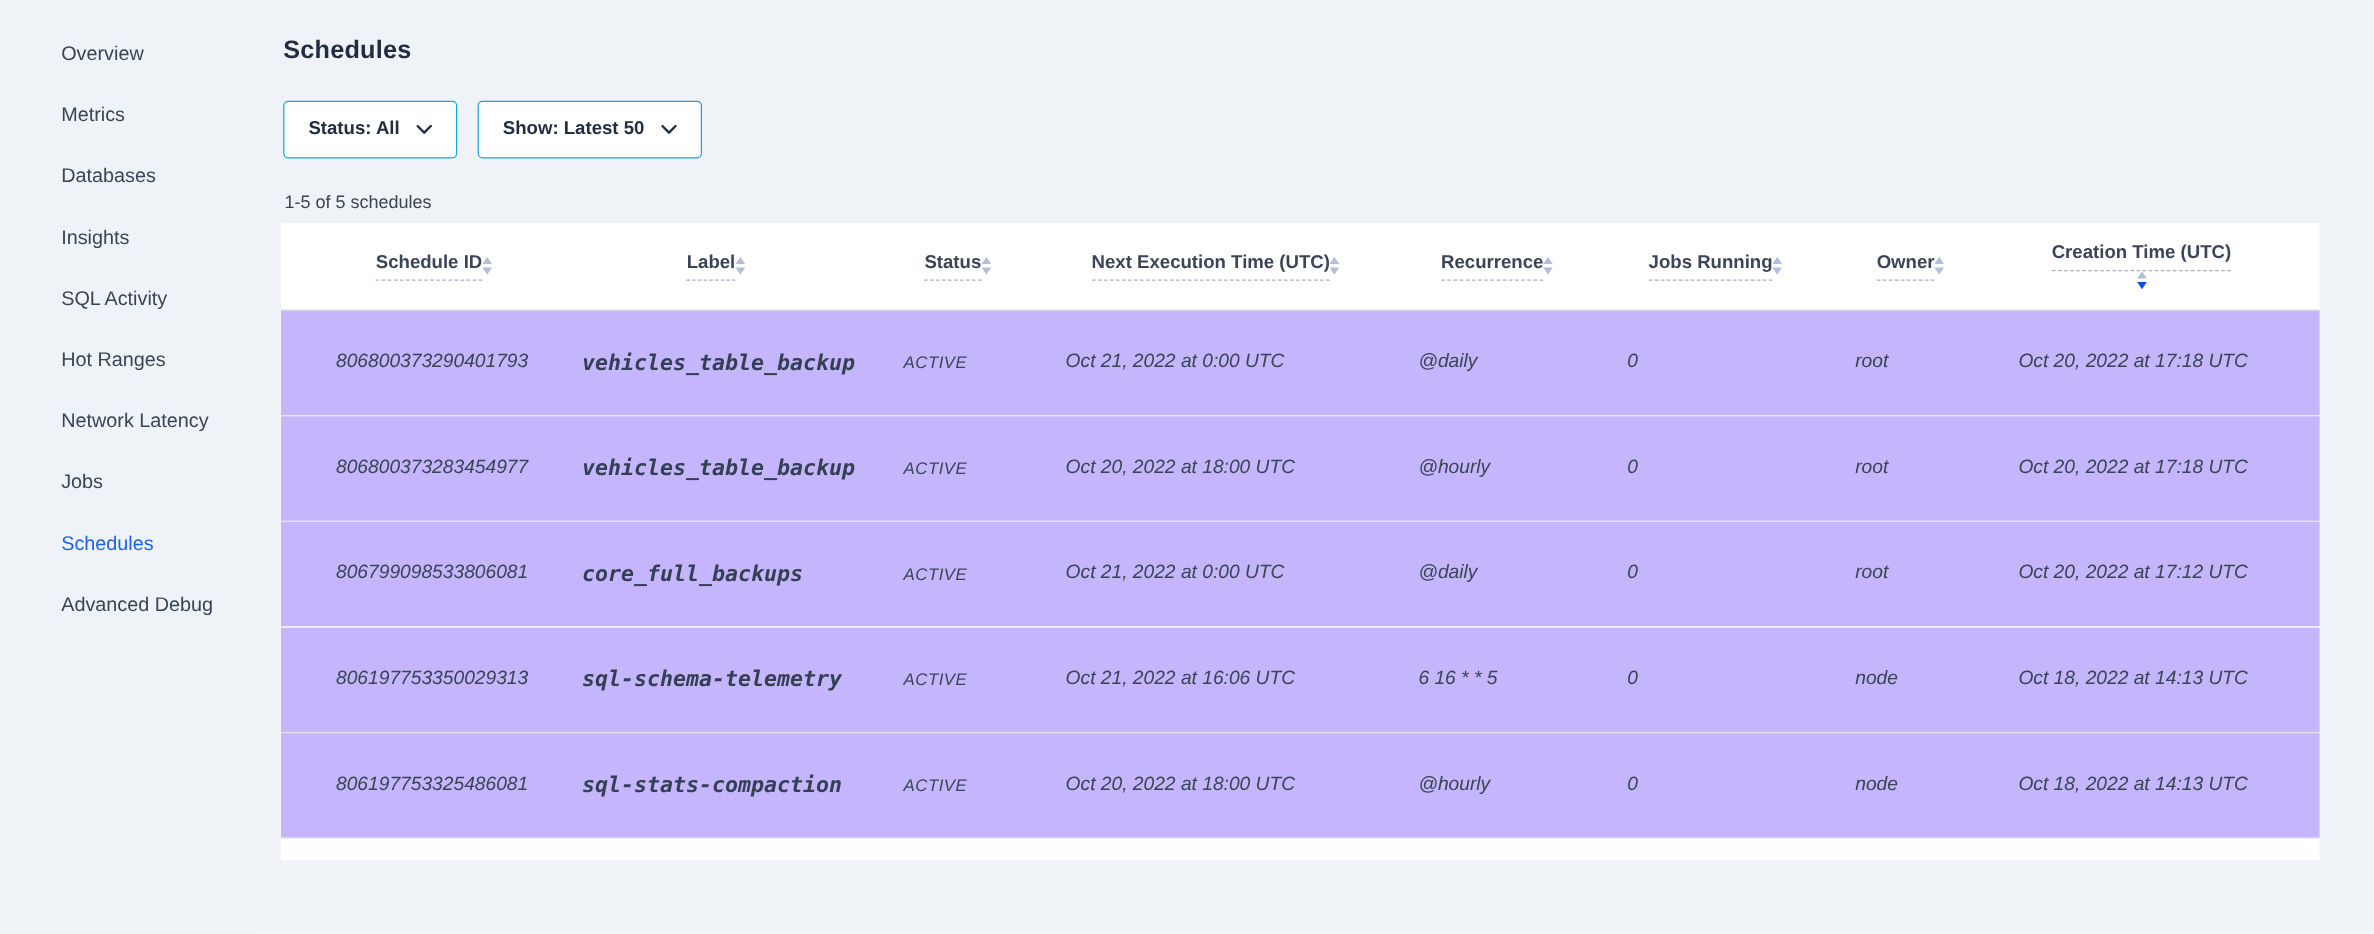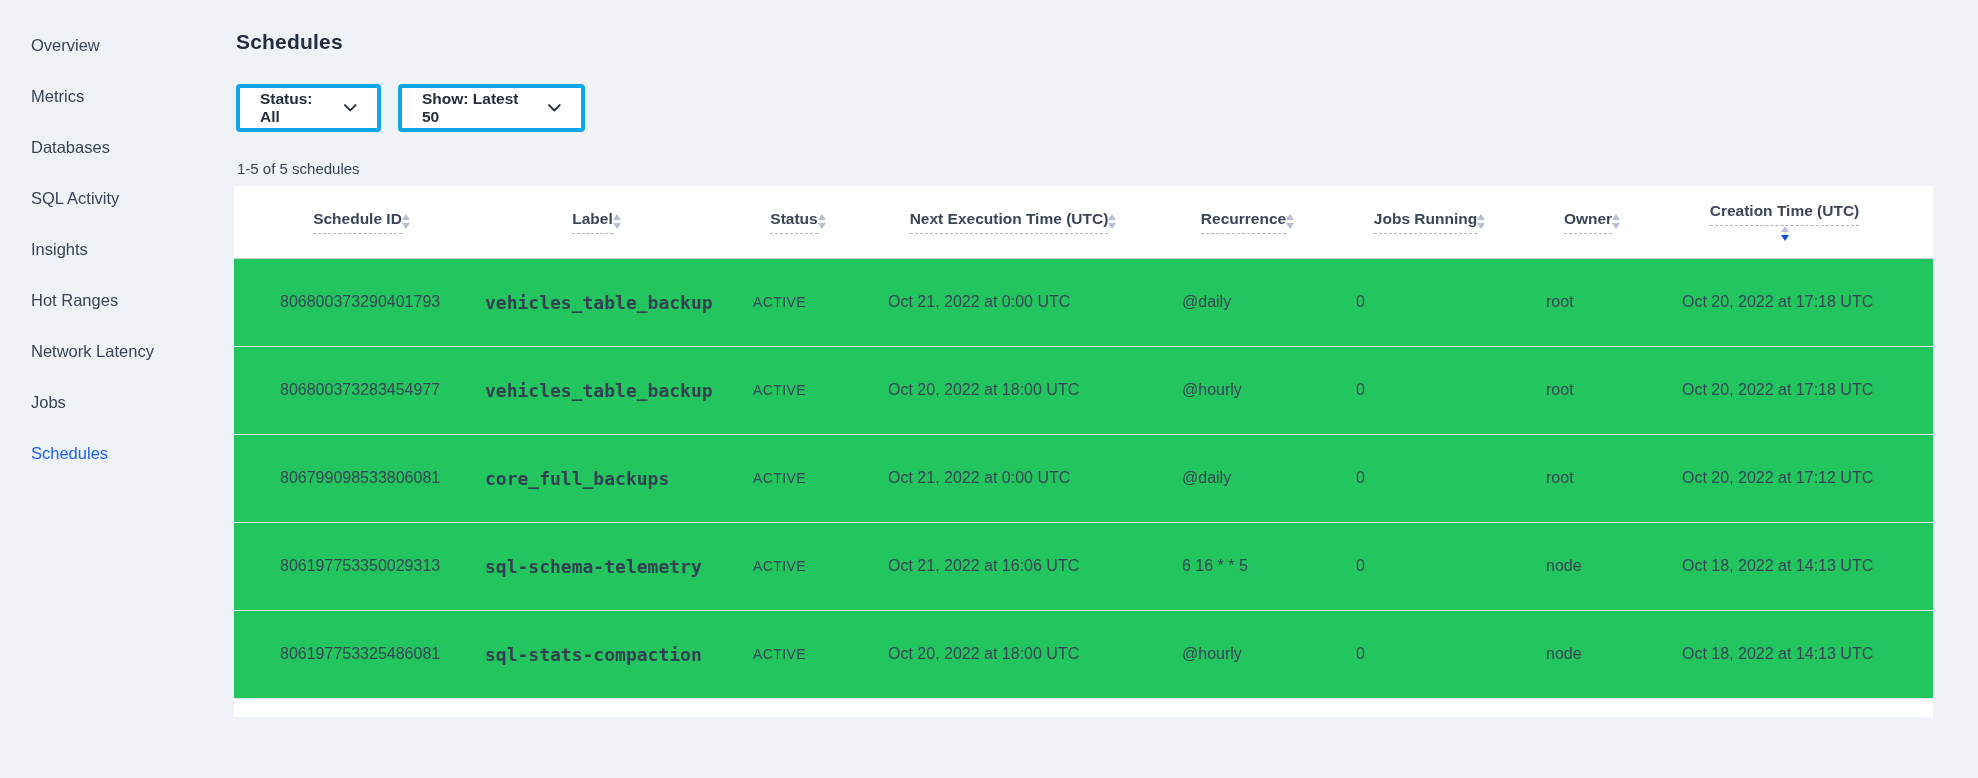--- a/index.html
+++ b/index.html
@@ -6,38 +6,38 @@
   html,body { width:1978px; height:778px; }
   body {
     position:relative;
     background:#eff3f7;
     font-family:"Liberation Sans","DejaVu Sans",sans-serif;
     color:#394455;
     overflow:hidden;
   }
 
   
-  .sidebar { position:absolute; left:0; top:20px; width:236px; }
+  .sidebar { position:absolute; left:0; top:20px; width:236px;padding-left:20px; }
   .nav-item {
     height:51px; line-height:51px; padding-left:31px;
     font-size:16.5px; color:#394455; cursor:pointer;
     white-space:nowrap;
   }
   .nav-item.active { color:#1c61f2; }
 
   
   .page-title {
     position:absolute; left:236px; top:30px;
     font-size:21px; font-weight:bold; color:#242d3f;
     letter-spacing:.2px;
   }
   .filters { position:absolute; left:236px; top:84px; display:flex; gap:17px; }
   .dropdown {
     height:48px; background:#ffffff;
-    border:4px solid #0ea5e9; border-radius:4px;
+    border:1px solid #0ea5e9; border-radius:4px;
     display:flex; align-items:center; justify-content:space-between;
     gap:11px; padding:0 20px;
     font-size:15.5px; font-weight:bold; color:#242d3f;
     cursor:pointer;
   }
   .dropdown.status { width:145px; }
   .dropdown.show   { width:187px; }
   .chev { width:13px; height:8px; display:block; }
 
   .results-count {
@@ -83,35 +83,36 @@
   th:nth-child(5), td:nth-child(5) { padding-left:22px; }
   th:nth-child(6), td:nth-child(6) { padding-left:21px; }
   th:nth-child(7), td:nth-child(7) { padding-left:21px; }
   th:nth-child(8), td:nth-child(8) { padding-left:22px; }
 
   td.mono {
     font-family:"DejaVu Sans Mono","Liberation Mono",monospace;
     font-weight:bold; font-size:18px; color:#333f52;
   }
   td.status { font-size:14px; letter-spacing:.4px; color:#3b4558; }
-  tbody tr { background:#22c55e; }
+  tbody tr { background:#c4b5fd;font-style:italic; }
 </style>
 </head>
 <body>
 
 <nav class="sidebar">
   <div class="nav-item">Overview</div>
   <div class="nav-item">Metrics</div>
   <div class="nav-item">Databases</div>
+  <div class="nav-item">Insights</div>
   <div class="nav-item">SQL Activity</div>
-  <div class="nav-item">Insights</div>
   <div class="nav-item">Hot Ranges</div>
   <div class="nav-item">Network Latency</div>
   <div class="nav-item">Jobs</div>
   <div class="nav-item active">Schedules</div>
+  <div class="nav-item">Advanced Debug</div>
 </nav>
 
 <h1 class="page-title">Schedules</h1>
 
 <div class="filters">
   <div class="dropdown status">
     <span>Status: All</span>
     <svg class="chev" viewBox="0 0 13 8">
         <polyline points="1,1 6.5,6.5 12,1" fill="none" stroke="#242d3f" stroke-width="2" stroke-linecap="round" stroke-linejoin="round"></polyline>
       </svg>

